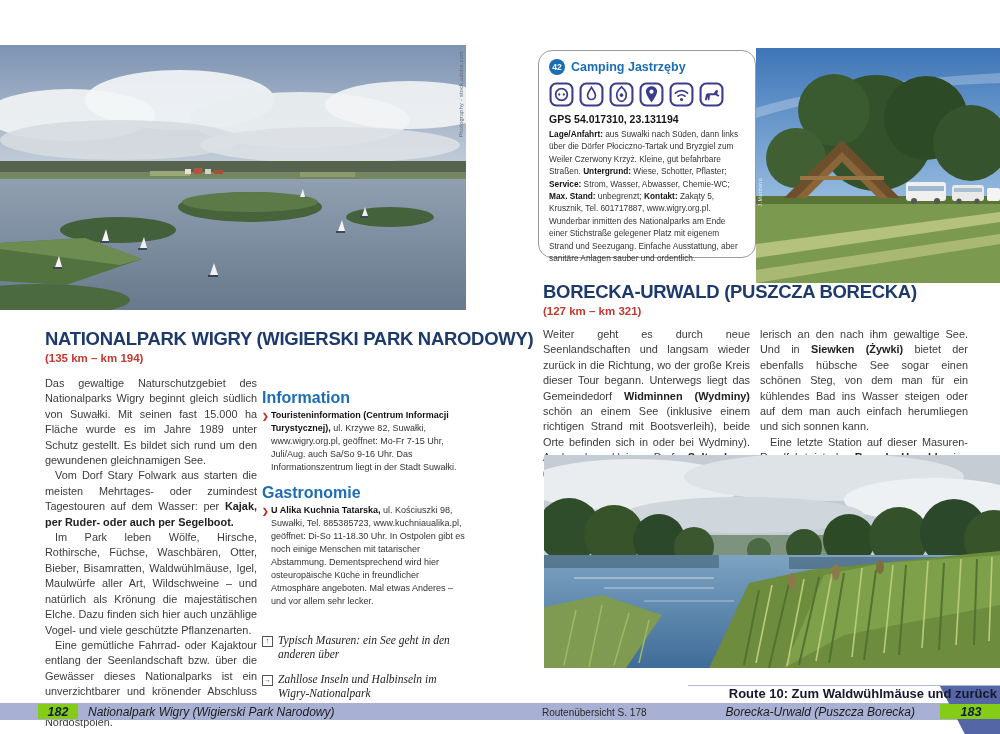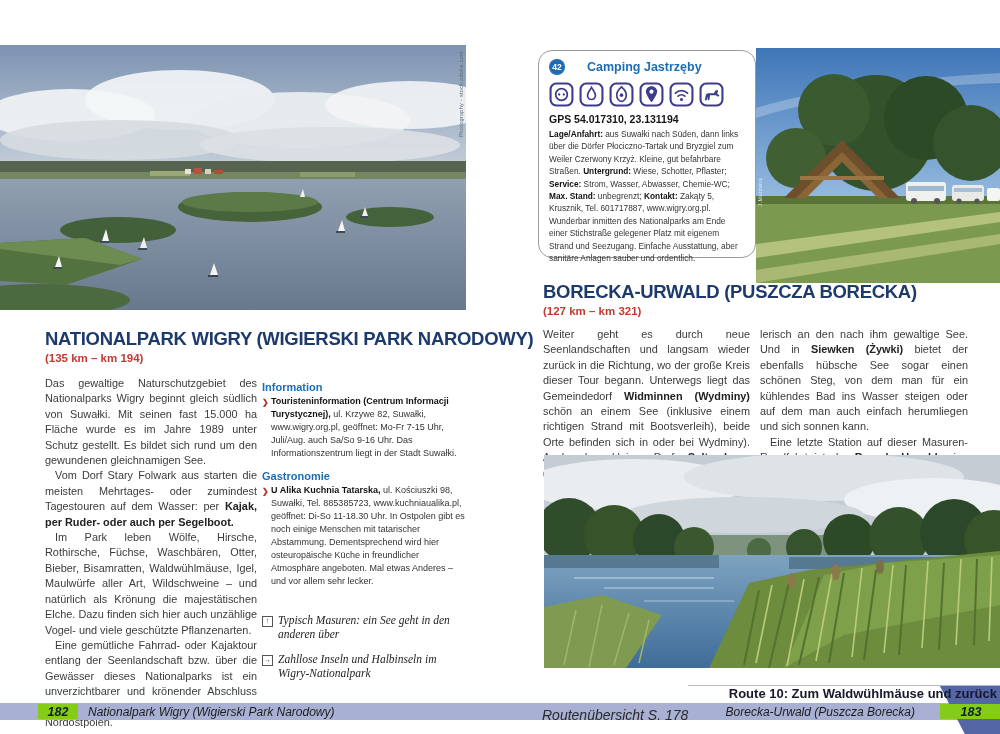--- a/index.html
+++ b/index.html
@@ -7,62 +7,62 @@
         font-family:"Liberation Sans",sans-serif;color:#3b3b3b;margin:0 auto;}
   .abs{position:absolute;}
   .photo{position:absolute;overflow:hidden;}
   .photo svg{display:block;}
   .vcred{position:absolute;writing-mode:vertical-rl;transform:rotate(180deg);
          font-size:5.5px;letter-spacing:.3px;color:#6b6b6b;white-space:nowrap;}
 
   
   .cbox{position:absolute;left:538px;top:50px;width:218px;height:208px;border:1px solid #9a9a9a;
         border-radius:14px;background:#fff;box-sizing:border-box;padding:8px 10px 6px 10px;}
-  .cbox-head{display:flex;align-items:center;gap:22px;}
+  .cbox-head{display:flex;align-items:center;gap:6px;}
   .badge{width:16px;height:16px;border-radius:50%;background:#1d6db5;color:#fff;font-size:8.5px;
          font-weight:bold;display:flex;align-items:center;justify-content:center;}
   .ctitle{font-size:12.5px;font-weight:bold;color:#1d6db5;}
   .icons{display:flex;gap:5px;margin-top:7px;}
   .icons svg{display:block;}
   .gps{font-size:10.5px;font-weight:bold;color:#141414;margin-top:6px;}
   .cdesc{font-size:8.3px;line-height:12.4px;color:#333;margin-top:3px;text-align:left;}
   .cdesc b{color:#111;}
 
   
   .h1{position:absolute;font-weight:bold;color:#1d3a6d;font-size:18.5px;letter-spacing:-.3px;white-space:nowrap;}
   .km{position:absolute;font-weight:bold;color:#c13a30;font-size:11.5px;}
 
   
   .col{position:absolute;text-align:justify;font-size:10.9px;line-height:15.4px;color:#3b3b3b;}
   .col p{margin:0;}
   .col p.ind{text-indent:10px;}
   .col b{color:#222;}
 
   
-  .subhead{font-size:11px;font-weight:bold;color:#1d6db5;margin:4px 0 2px 0;}
+  .subhead{font-size:16px;font-weight:bold;color:#1d6db5;margin:12px 0 2px 0;}
   .entry{position:relative;padding-left:9px;font-size:9px;line-height:13px;color:#333;}
   .entry .bullet{position:absolute;left:0;top:1px;color:#b5342c;font-size:8px;font-weight:bold;}
   .entry b{color:#111;margin-top:42px;}
 
   
   .cap{display:flex;gap:5px;font-family:"Liberation Serif",serif;font-style:italic;
        font-size:11.5px;line-height:13.5px;color:#222;}
   .cap .box{flex:0 0 auto;width:9px;height:9px;border:1px solid #555;font-size:7px;line-height:9px;
             text-align:center;font-style:normal;margin-top:2px;color:#333;}
 
   
   .rule{position:absolute;left:688px;top:685px;width:312px;height:1px;background:#b0b8d6;z-index:1;}
   .routehead{position:absolute;right:3px;top:686px;font-size:13px;font-weight:bold;color:#17172e;z-index:3;white-space:nowrap;}
   .bar{position:absolute;left:0;top:703px;width:1000px;height:17px;background:#a8b1d4;z-index:0;}
   .corner{position:absolute;left:936px;top:686px;width:64px;height:48px;background:#5566a7;
           clip-path:polygon(6% 0,100% 0,100% 100%,45% 100%);z-index:2;}
   .pgnum{position:absolute;top:704px;height:15px;background:#84cc16;z-index:3;display:flex;align-items:center;
          justify-content:center;font-size:12.5px;font-weight:bold;font-style:italic;color:#101d33;}
   .flabel{position:absolute;top:705px;font-style:italic;font-size:12px;color:#1c1c1c;z-index:1;white-space:nowrap;}
-  .fsmall{position:absolute;top:707px;font-size:14px;color:#2a2a2a;z-index:1;font-style:italic;}
+  .fsmall{position:absolute;top:707px;font-size:10px;color:#2a2a2a;z-index:1;}
 </style>
 </head>
 <body>
 
 <div id="page">
 
   <div class="photo" style="left:0;top:45px;width:466px;height:265px;">
     <svg width="466" height="265" viewBox="0 0 466 265">
       <defs>
         <linearGradient id="sky1" x1="0" y1="0" x2="0" y2="1">

